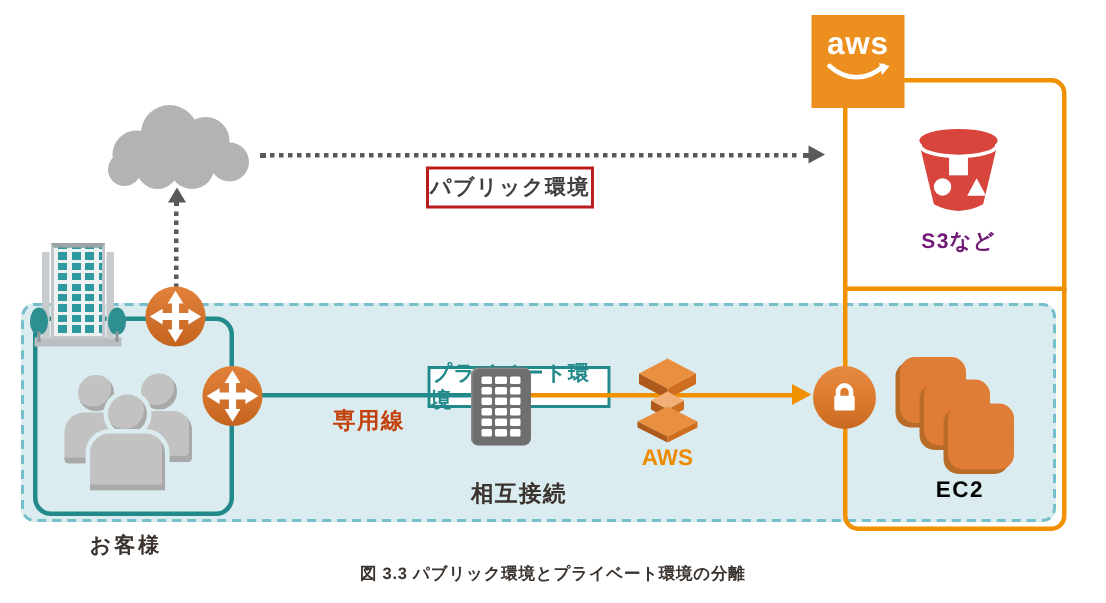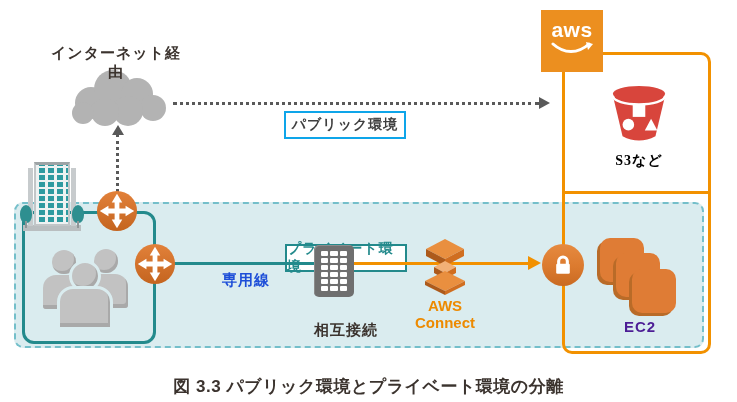--- a/index.html
+++ b/index.html
@@ -4,38 +4,38 @@
 <style>
   * { margin:0; padding:0; box-sizing:border-box; }
   html,body { background:#fff; }
   body { font-family:"Liberation Sans","DejaVu Sans",sans-serif; }
   .canvas { position:relative; width:737px; height:402px; background:#ffffff; overflow:hidden; }
   .abs { position:absolute; }
 
   
   .jp { font-weight:bold; color:#3b332e; letter-spacing:1px; }
   .internet-label { left:46px; top:44px; width:140px; font-size:15px; text-align:center; }
-  .caption { left:0; top:375px; width:737px; font-size:17px; text-align:center; letter-spacing:0.5px; }
+  .caption { left:0; top:375px; width:737px; font-size:11px; text-align:center; letter-spacing:0.5px; }
   .customer-label { left:44px; top:355px; width:80px; font-size:14px; text-align:center; letter-spacing:2px; }
 
   
   .hline-dotted { left:173px; top:102px; width:366px; height:0; border-top:3px dotted #595959; }
   .arrow-right-gray { left:539px; top:97px; width:0; height:0;
      border-left:11px solid #595959; border-top:6px solid transparent; border-bottom:6px solid transparent; }
   .vline-dotted { left:116px; top:134px; width:0; height:58px; border-left:3px dotted #595959; }
   .arrow-up-gray { left:112px; top:125px; width:0; height:0;
      border-bottom:10px solid #595959; border-left:6px solid transparent; border-right:6px solid transparent; }
 
   
   .cloud { left:64px; top:67px; width:108px; height:62px; }
 
   
   .env-badge { height:28px; background:#fff; display:flex; align-items:center; justify-content:center;
      font-weight:bold; font-size:14px; letter-spacing:1px; }
-  .public-badge { left:284px; top:111px; width:122px; border:2px solid #0ea5e9; color:#3f3f3f;align-items:center; }
+  .public-badge { left:284px; top:111px; width:112px; border:2px solid #b91c1c; color:#3f3f3f;align-items:center; }
   .private-badge { left:285px; top:213px; width:122px; border:2px solid #238a8c; color:#238a8c;margin-top:31px; }
 
   
   .private-box { left:14px; top:202px; width:690px; height:146px; background:#daecef;
      border:2px dashed #74bfca; border-radius:9px; }
   .aws-box { left:562px; top:52px; width:149px; height:302px; border:3px solid #f29100; border-radius:10px; }
   .aws-divider { left:562px; top:191px; width:149px; height:3px; background:#f29100; }
   .aws-logo { left:541px; top:10px; width:62px; height:62px; background:#ec8f1f; text-align:center; }
   .aws-logo .aws-word { display:block; margin-top:10px; color:#fff; font-weight:bold; font-size:21px;
      letter-spacing:0.5px; line-height:20px; }
@@ -133,21 +133,20 @@
         <circle cx="27" cy="36" r="16"></circle>
           <circle cx="49" cy="22" r="19"></circle>
           <circle cx="73" cy="27" r="16"></circle>
         <circle cx="89" cy="41" r="13"></circle>
           <circle cx="64" cy="44" r="15"></circle>
           <circle cx="41" cy="45" r="14"></circle>
         <circle cx="19" cy="46" r="11"></circle>
       </g>
     </svg>
   </div>
-  <div class="abs jp internet-label">インターネット経由</div>
 
   <div class="abs env-badge public-badge">
     <span>パブリック環境</span>
   </div>
   <div class="abs env-badge private-badge">
     <span>プライベート環境</span>
   </div>
 
   <div class="abs customer-box"></div>
   <div class="abs building">
@@ -160,21 +159,21 @@
   <div class="abs tree tree-r"></div>
 
   <div class="abs head p-bl-head"></div>
   <div class="abs torso p-bl-torso"></div>
   <div class="abs head p-br-head"></div>
   <div class="abs torso p-br-torso"></div>
   <div class="abs head p-f-head"></div>
   <div class="abs torso p-f-torso"></div>
 
   <div class="abs teal-line"></div>
-  <div class="abs jp dedicated-label" style="color:#1d4ed8;">専用線</div>
+  <div class="abs jp dedicated-label" style="color:#c2410c;">専用線</div>
   <div class="abs orange-line"></div>
   <div class="abs arrow-right-orange"></div>
 
   <div class="abs server">
     <i></i>
       <i></i>
       <i></i>
       <i></i>
       <i></i>
       <i></i>
@@ -203,21 +202,20 @@
       <polygon points="26,23 37,29 26,35 15,29" fill="#f2b077"></polygon>
       <polygon points="15,29 26,35 26,41 15,35" fill="#ad5a1b"></polygon>
       <polygon points="37,29 26,35 26,41 37,35" fill="#d06e20"></polygon>
       <polygon points="26,33 46,43 26,53 6,43" fill="#e98f3f"></polygon>
       <polygon points="6,43 26,53 26,57 6,47" fill="#ad5a1b"></polygon>
       <polygon points="46,43 26,53 26,57 46,47" fill="#d06e20"></polygon>
     </svg>
   </div>
   <div class="abs dc-label">
     <span style="display:block">AWS</span>
-    <span style="display:block">Connect</span>
   </div>
 
   <div class="abs router router-1">
     <svg width="42" height="42" viewBox="0 0 44 44">
       <defs>
           <linearGradient id="rg1" x1="0" y1="0" x2="0" y2="1">
         <stop offset="0" stop-color="#e2813a"></stop>
             <stop offset="1" stop-color="#c4641f"></stop>
           </linearGradient>
         </defs>
@@ -243,29 +241,30 @@
   <div class="abs lock">
     <svg width="26" height="26" viewBox="0 0 42 42">
       <path d="M14,21 v-6 a7,7 0 0 1 14,0 v6" stroke="#fff" stroke-width="5" fill="none"></path>
       <rect x="10" y="19" width="22" height="16" rx="2" fill="#fff"></rect>
     </svg>
   </div>
 
   <div class="abs ec2-sq ec2-1"></div>
   <div class="abs ec2-sq ec2-2"></div>
   <div class="abs ec2-sq ec2-3"></div>
-  <div class="abs jp ec2-label" style="color:#4c1d95;">EC2</div>
+  <div class="abs jp ec2-label" style="color:#000000;">EC2</div>
 
   <div class="abs s3-icon">
     <svg width="58" height="64" viewBox="0 0 60 64">
       <path d="M3,13 L57,13 L47,55 Q30,64 13,55 Z" fill="#d8453c"></path>
       <ellipse cx="30" cy="14" rx="26.5" ry="8" fill="none" stroke="#ffffff" stroke-width="2.5"></ellipse>
       <ellipse cx="30" cy="11" rx="27" ry="8" fill="#d8453c"></ellipse>
       <rect x="23.5" y="22" width="13" height="13" fill="#fff"></rect>
       <circle cx="19" cy="43" r="6" fill="#fff"></circle>
       <polygon points="36,49 49,49 42.5,37" fill="#fff"></polygon>
     </svg>
   </div>
-  <div class="abs jp s3-label" style="color:#000000;font-family:Liberation Serif, serif;">S3など</div>
-
+  <div class="abs jp s3-label" style="color:#701a75;">S3など</div>
+
+  <div class="abs jp customer-label">お客様</div>
   <div class="abs jp caption">図 3.3 パブリック環境とプライベート環境の分離</div>
 
 </div>
 
 </body></html>

